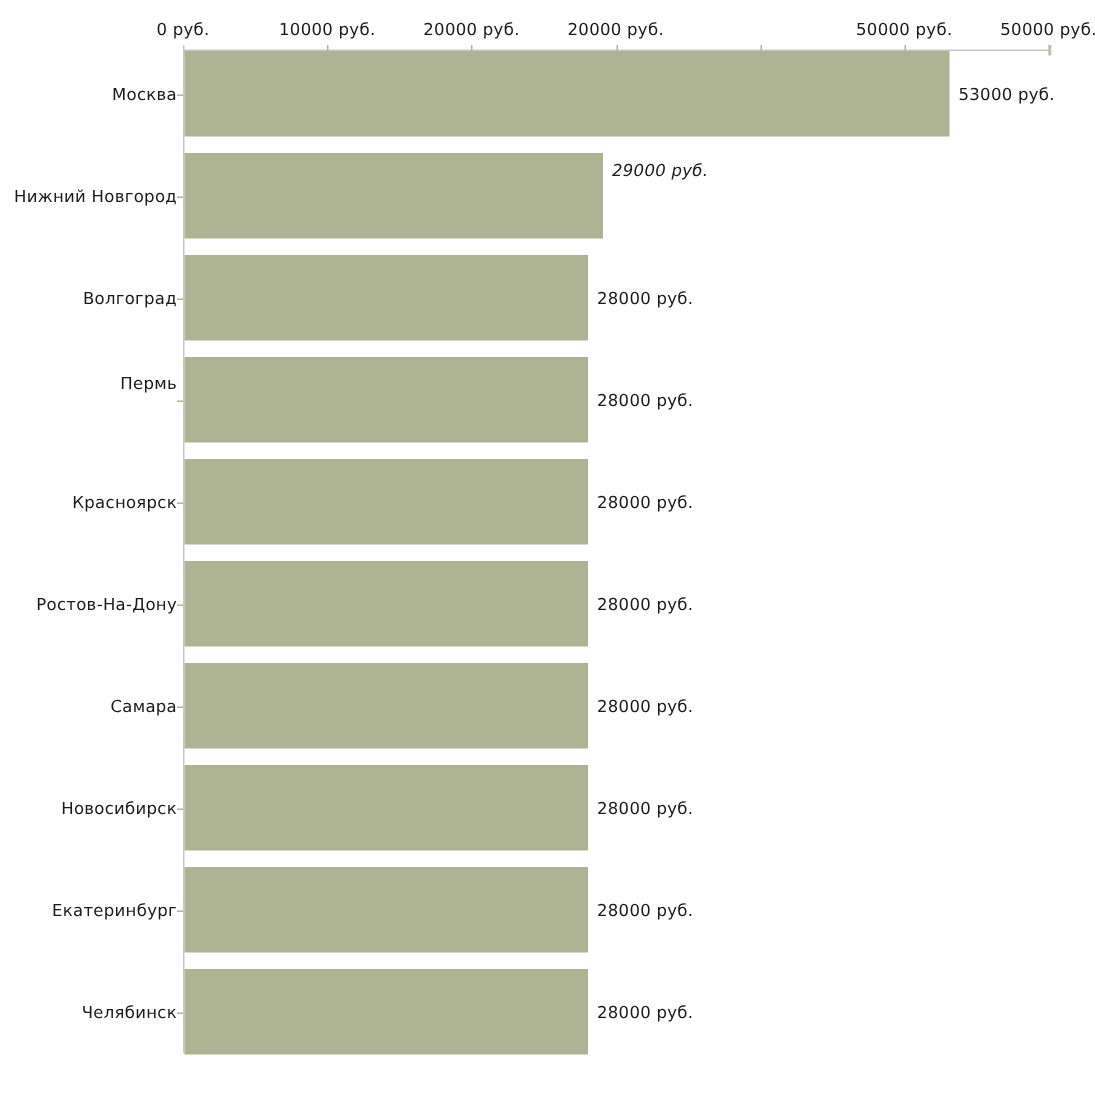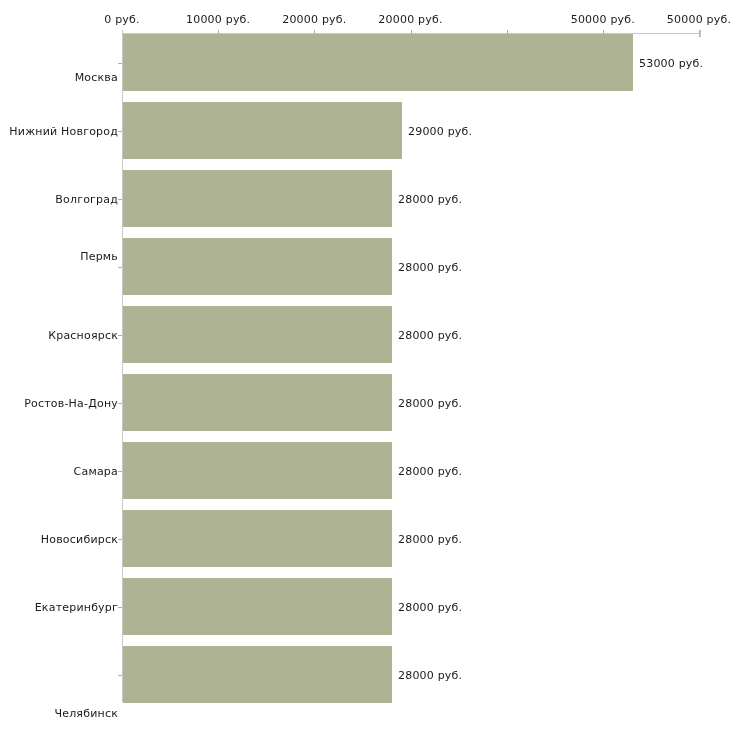--- a/index.html
+++ b/index.html
@@ -119,45 +119,45 @@
       <div class="x-tick-label" style="left: 122px;">0 руб.</div>
       <div class="x-tick-label" style="left: 218.167px;">10000 руб.</div>
       <div class="x-tick-label" style="left: 314.333px;">20000 руб.</div>
       <div class="x-tick-label" style="left: 410.5px;">20000 руб.</div>
       <div class="x-tick-label" style="left: 519px; margin-top: 36px;">40000 руб.</div>
       <div class="x-tick-label" style="left: 602.833px;">50000 руб.</div>
       <div class="x-tick-label" style="left: 699px;">50000 руб.</div>
     </div>
   <div id="y-labels-layer">
       <div class="y-tick" style="top: 63px;"></div>
-      <div class="y-cat-label" style="top: 77px;">Москва</div>
+      <div class="y-cat-label" style="top: 63px;">Москва</div>
       <div class="y-tick" style="top: 131px;"></div>
       <div class="y-cat-label" style="top: 131px;">Нижний Новгород</div>
       <div class="y-tick" style="top: 199px;"></div>
       <div class="y-cat-label" style="top: 199px; margin-left: 24px;">Волгоград</div>
       <div class="y-tick" style="top: 267px;"></div>
       <div class="y-cat-label" style="top: 256px;">Пермь</div>
       <div class="y-tick" style="top: 335px;"></div>
       <div class="y-cat-label" style="top: 335px;">Красноярск</div>
       <div class="y-tick" style="top: 403px;"></div>
       <div class="y-cat-label" style="top: 403px;">Ростов-На-Дону</div>
       <div class="y-tick" style="top: 471px;"></div>
       <div class="y-cat-label" style="top: 471px;">Самара</div>
       <div class="y-tick" style="top: 539px;"></div>
       <div class="y-cat-label" style="top: 539px;">Новосибирск</div>
       <div class="y-tick" style="top: 607px;"></div>
       <div class="y-cat-label" style="top: 607px;">Екатеринбург</div>
       <div class="y-tick" style="top: 675px;"></div>
-      <div class="y-cat-label" style="top: 713px;">Челябинск</div>
+      <div class="y-cat-label" style="top: 675px;">Челябинск</div>
     </div>
   <div id="bars-layer">
       <div class="bar" style="top: 34px; height: 57px; width: 510px; background: rgb(174, 179, 148);"></div>
       <div class="bar-value-label" style="left: 639px; top: 63px;">53000 руб.</div>
       <div class="bar" style="top: 102px; height: 57px; width: 279px; background: rgb(174, 179, 148);"></div>
-      <div class="bar-value-label" style="left: 408px; top: 131px;">29000 руб.</div>
+      <div class="bar-value-label" style="left: 408px; top: 114px; font-style: italic;">29000 руб.</div>
       <div class="bar" style="top: 170px; height: 57px; width: 269px; background: rgb(174, 179, 148);"></div>
       <div class="bar-value-label" style="left: 398px; top: 199px;">28000 руб.</div>
       <div class="bar" style="top: 238px; height: 57px; width: 269px; background: rgb(174, 179, 148);"></div>
       <div class="bar-value-label" style="left: 398px; top: 267px;">28000 руб.</div>
       <div class="bar" style="top: 306px; height: 57px; width: 269px; background: rgb(174, 179, 148);"></div>
       <div class="bar-value-label" style="left: 398px; top: 335px;">28000 руб.</div>
       <div class="bar" style="top: 374px; height: 57px; width: 269px; background: rgb(174, 179, 148);"></div>
       <div class="bar-value-label" style="left: 398px; top: 403px;">28000 руб.</div>
       <div class="bar" style="top: 442px; height: 57px; width: 269px; background: rgb(174, 179, 148);"></div>
       <div class="bar-value-label" style="left: 398px; top: 471px;">28000 руб.</div>

